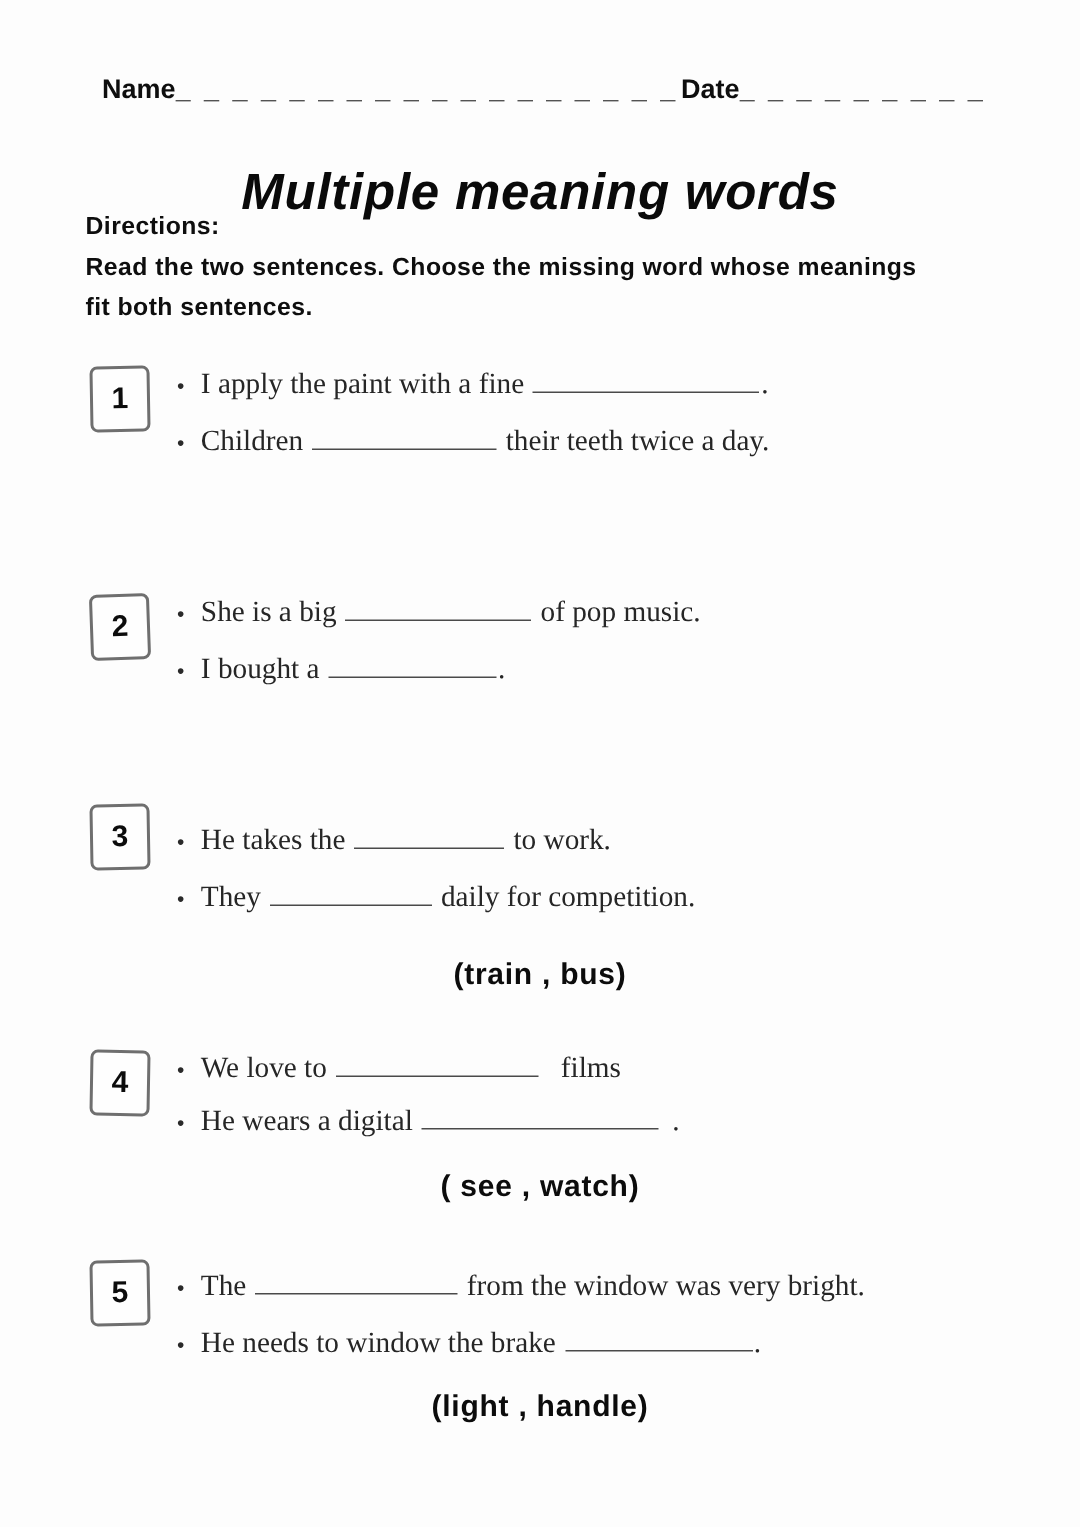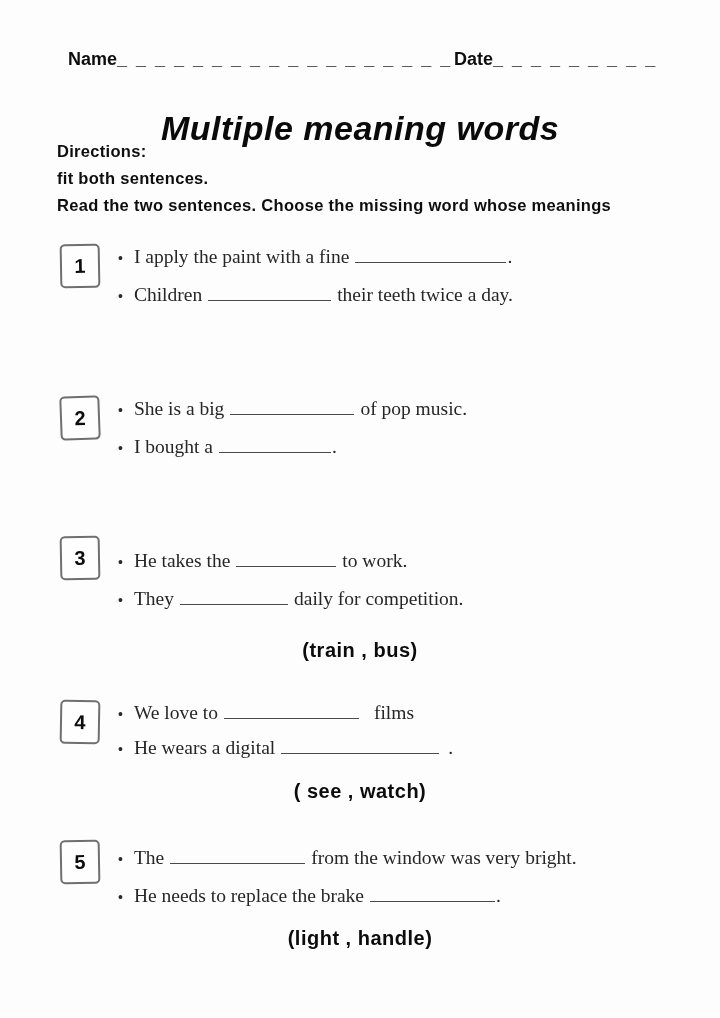--- a/index.html
+++ b/index.html
@@ -98,22 +98,22 @@
     <span>Name</span>
     <span class="dash-line name-dashes">_ _ _ _ _ _ _ _ _ _ _ _ _ _ _ _ _ _ _ _</span>
     <span>Date</span>
     <span class="dash-line date-dashes">_ _ _ _ _ _ _ _ _ _</span>
   </div>
 
   <div class="title">Multiple meaning words</div>
 
   <div class="directions">
     <div>Directions:</div>
+    <div>Read the two sentences. Choose the missing word whose meanings</div>
     <div>fit both sentences.</div>
-    <div>Read the two sentences. Choose the missing word whose meanings</div>
   </div>
 
   <div class="question" style="top:243px">
     <div class="qbox" style="top:1px; transform:rotate(-1deg)">
       <span>1</span>
     </div>
     <div class="bullet-row" style="top:2px">
       <span class="bullet-dot">•</span>
       <span>I apply the paint with a fine</span>
       <span class="blank" style="width:151px"></span>
@@ -188,21 +188,21 @@
       <span>5</span>
     </div>
     <div class="bullet-row" style="top:8px">
       <span class="bullet-dot">•</span>
       <span>The</span>
       <span class="blank" style="width:135px"></span>
       <span class="post">from the window was very bright.</span>
     </div>
     <div class="bullet-row" style="top:46px">
       <span class="bullet-dot">•</span>
-      <span>He needs to replace the brake</span>
+      <span>He needs to window the brake</span>
       <span class="blank" style="width:125px"></span>
       <span class="post tight">.</span>
     </div>
     <div class="options-row" style="top:88px">(light , handle)</div>
   </div>
 
   <div class="footer">
     <span>
       <svg class="w-icon-svg" width="18" height="15" viewBox="0 0 20 16" xmlns="http://www.w3.org/2000/svg">
         <polyline points="1.5,2 6,14 10,5 14,14 18.5,2" fill="none" stroke="#4aa2bb" stroke-width="2.6" stroke-linecap="round" stroke-linejoin="round"></polyline>

